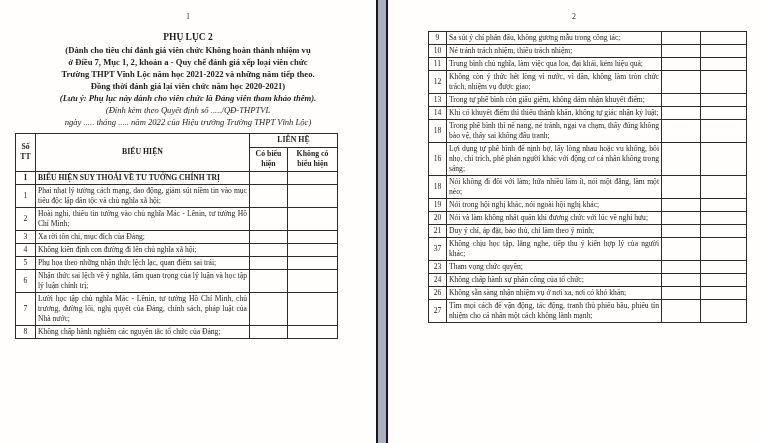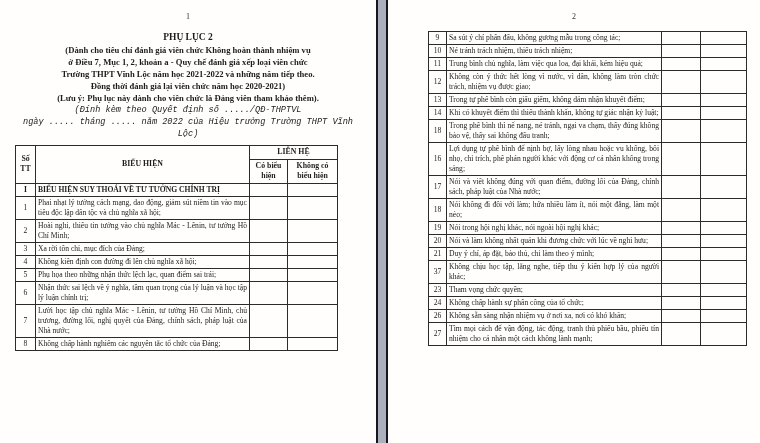--- a/index.html
+++ b/index.html
@@ -12,22 +12,22 @@
   .page-left{width:376px;flex:none;padding-top:12px;}
   .gutter{
     width:12px;flex:none;background:#abb1bc;
     border-left:2px solid #16161e;border-right:2px solid #16161e;
     box-sizing:border-box;
   }
   .page-right{flex:1;padding-top:12px;}
   .page-num{text-align:center;font-size:8px;line-height:9px;margin-bottom:10px;color:#333;}
   .heading{text-align:center;font-weight:bold;font-size:8.6px;line-height:12px;padding:0 20px;}
   .heading .title{font-size:9.5px;line-height:13px;}
-  .heading .note{}
-  .heading .attach{font-style:italic;font-weight:normal;font-family:Liberation Mono, monospace;}
+  .heading .note{font-style:italic;}
+  .heading .attach{font-style:italic;font-weight:normal;}
   table{border-collapse:collapse;table-layout:fixed;}
   .tbl-left{margin-left:15px;margin-top:5px;width:322px;}
   .tbl-right{margin-left:40px;width:318px;}
   td,th{
     border:1px solid #2b2b2b;font-size:7.6px;line-height:10px;
     padding:1px 2px;vertical-align:middle;word-wrap:break-word;
   }
   th{font-size:7.8px;line-height:10.5px;text-align:center;padding:1px 1px;}
   td.stt{text-align:center;padding:1px 0;}
   td.txt{text-align:justify;}
@@ -183,26 +183,20 @@
             <td></td>
             <td></td>
           </tr>
       <tr>
             <td class="stt">16</td>
             <td class="txt">Lợi dụng tự phê bình để nịnh bợ, lấy lòng nhau hoặc vu khống, bôi nhọ, chỉ trích, phê phán người khác với động cơ cá nhân không trong sáng;</td>
             <td></td>
             <td></td>
           </tr>
       <tr>
-            <td class="stt">17</td>
-            <td class="txt">Nói và viết không đúng với quan điểm, đường lối của Đảng, chính sách, pháp luật của Nhà nước;</td>
-            <td></td>
-            <td></td>
-          </tr>
-      <tr>
             <td class="stt">18</td>
             <td class="txt">Nói không đi đôi với làm; hứa nhiều làm ít, nói một đằng, làm một nẻo;</td>
             <td></td>
             <td></td>
           </tr>
       <tr>
             <td class="stt">19</td>
             <td class="txt">Nói trong hội nghị khác, nói ngoài hội nghị khác;</td>
             <td></td>
             <td></td>

